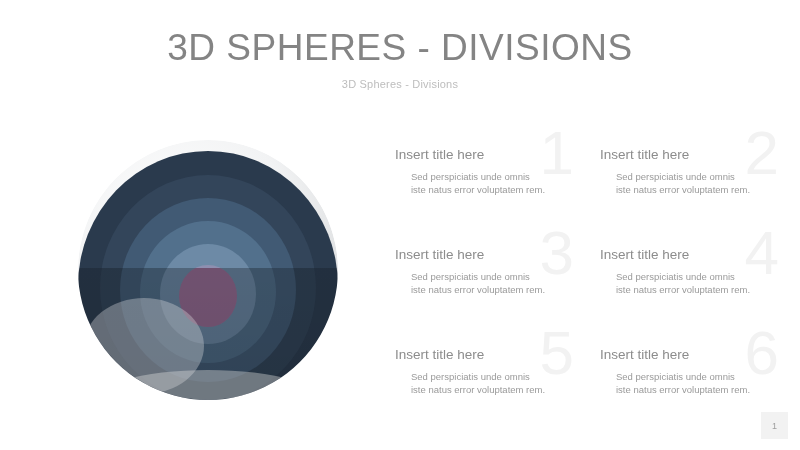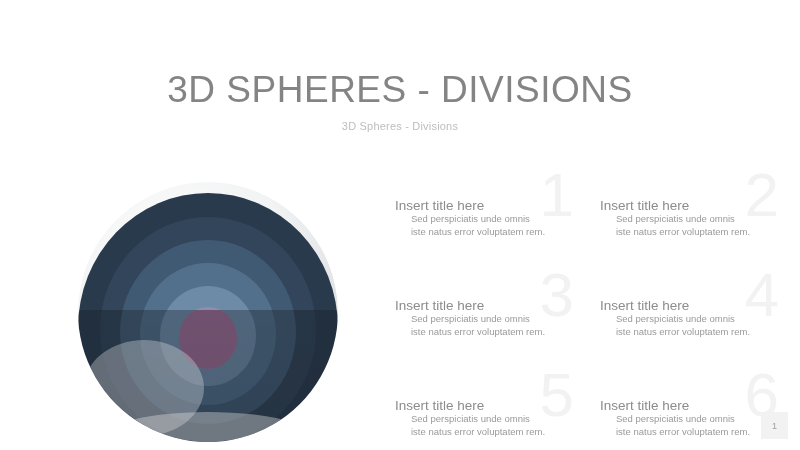--- a/index.html
+++ b/index.html
@@ -3,21 +3,21 @@
 <meta charset="utf-8">
 <style>
   html,body{margin:0;padding:0;}
   body{
     width:800px;height:450px;
     background:#ffffff;
     font-family:"Liberation Sans", sans-serif;
     overflow:hidden;
     position:relative;
   }
-  #slide{position:absolute;inset:0;background:#ffffff;margin-top:42px;}
+  #slide{position:absolute;inset:0;background:#ffffff;}
 
   
   #title{
     position:absolute;top:27px;left:0;width:800px;
     text-align:center;
     font-size:37px;
     font-weight:400;
     letter-spacing:0.5px;
     color:#848484;
     white-space:nowrap;
@@ -61,21 +61,21 @@
     font-size:62px;
     font-weight:400;
     color:#f2f2f2;
     line-height:62px;
     letter-spacing:-1px;
     z-index:0;
     user-select:none;
   }
   .item-title{
     position:absolute;
-    left:0;top:18px;
+    left:0;top:9px;
     font-size:13.5px;
     font-weight:400;
     color:#8c8c8c;
     z-index:1;
     white-space:nowrap;
   }
   .item-body{
     position:absolute;
     left:16px;top:32px;
     width:176px;

